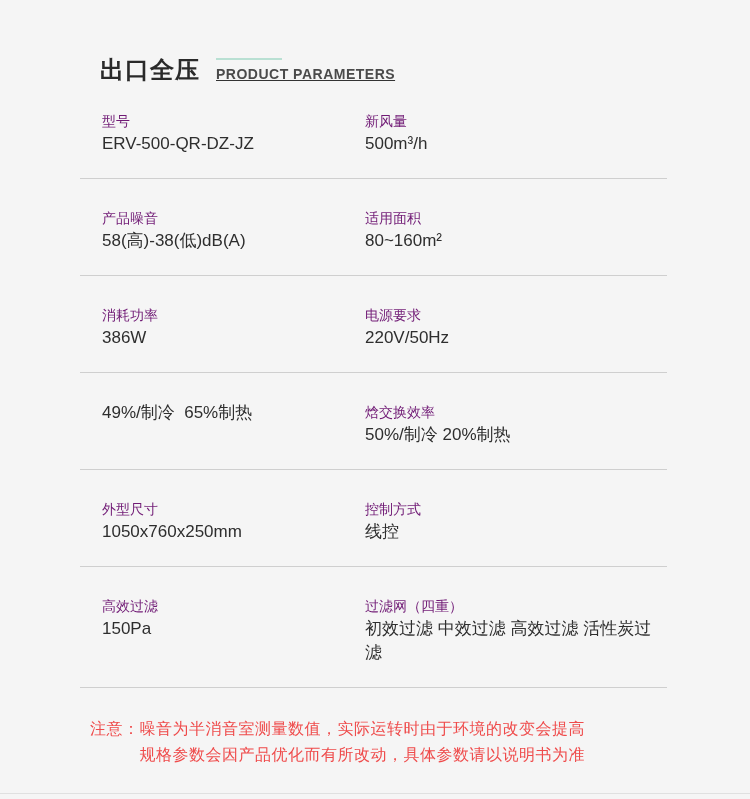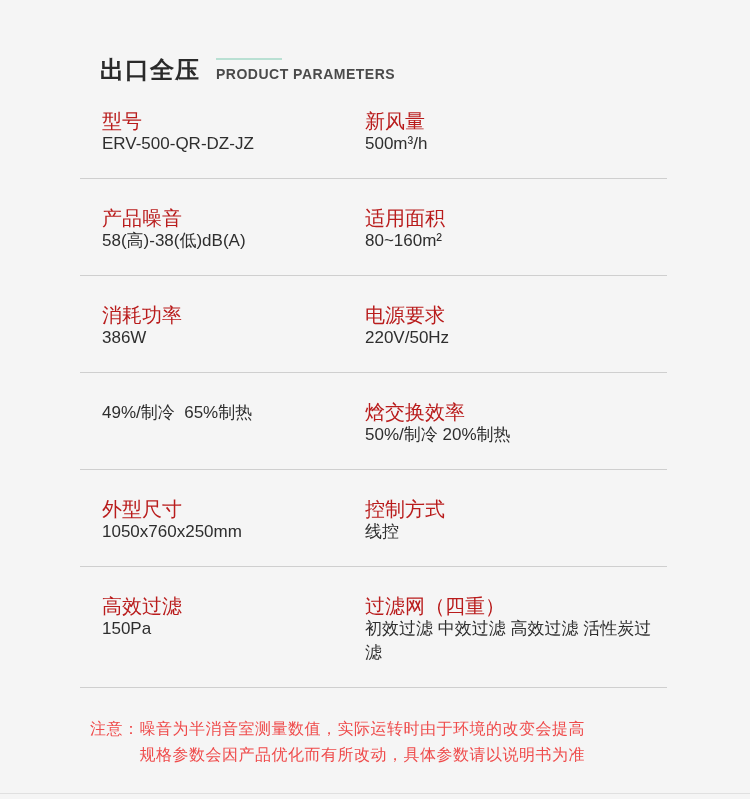--- a/index.html
+++ b/index.html
@@ -26,20 +26,21 @@
   .title-cn {
     font-size: 24px;
     font-weight: 600;
     color: #2a2a2a;
     letter-spacing: 1px;
     line-height: 1;
   }
   .subtitle-wrap {
     margin-left: 16px;
     padding-bottom: 1px;
+    text-decoration: underline;
   }
   .accent-line {
     width: 66px;
     height: 2px;
     background: #b9e0d3;
     margin-bottom: 7px;
   }
   .title-en {
     font-size: 14px;
     font-weight: 600;
@@ -51,22 +52,22 @@
   .specs {
     margin: 0 83px 0 80px; 
   }
   .spec-row {
     display: grid;
     grid-template-columns: 263px 1fr;
     padding: 28px 0 22px 22px;
     border-bottom: 1px solid #cfcfcf;
   }
   .spec-label {
-    font-size: 20px;
-    color: #b91c1c;
+    font-size: 14px;
+    color: #701a75;
     line-height: 22px;
   }
   .spec-value {
     font-size: 17px;
     color: #2e2e2e;
     line-height: 24px;
     margin-top: 0;
     white-space: pre-wrap;
   }
   

